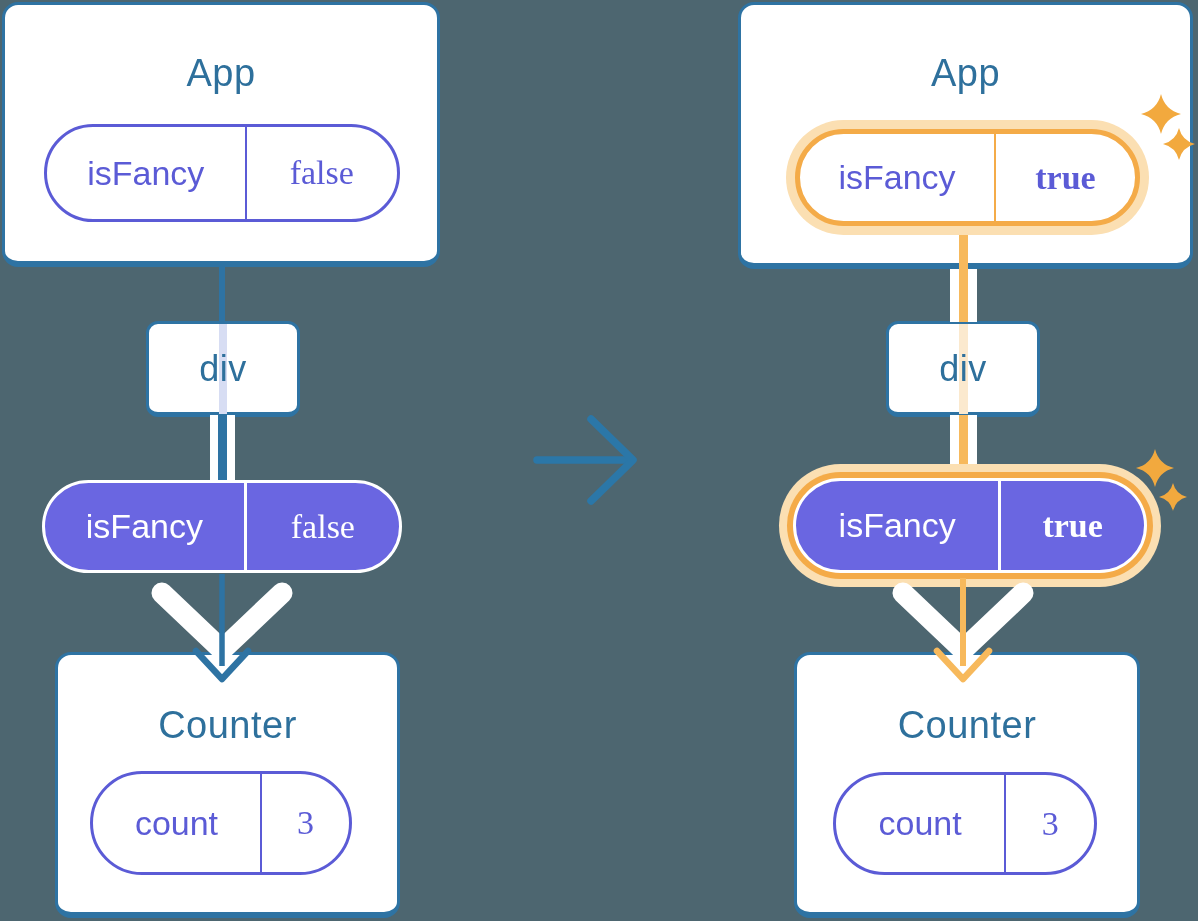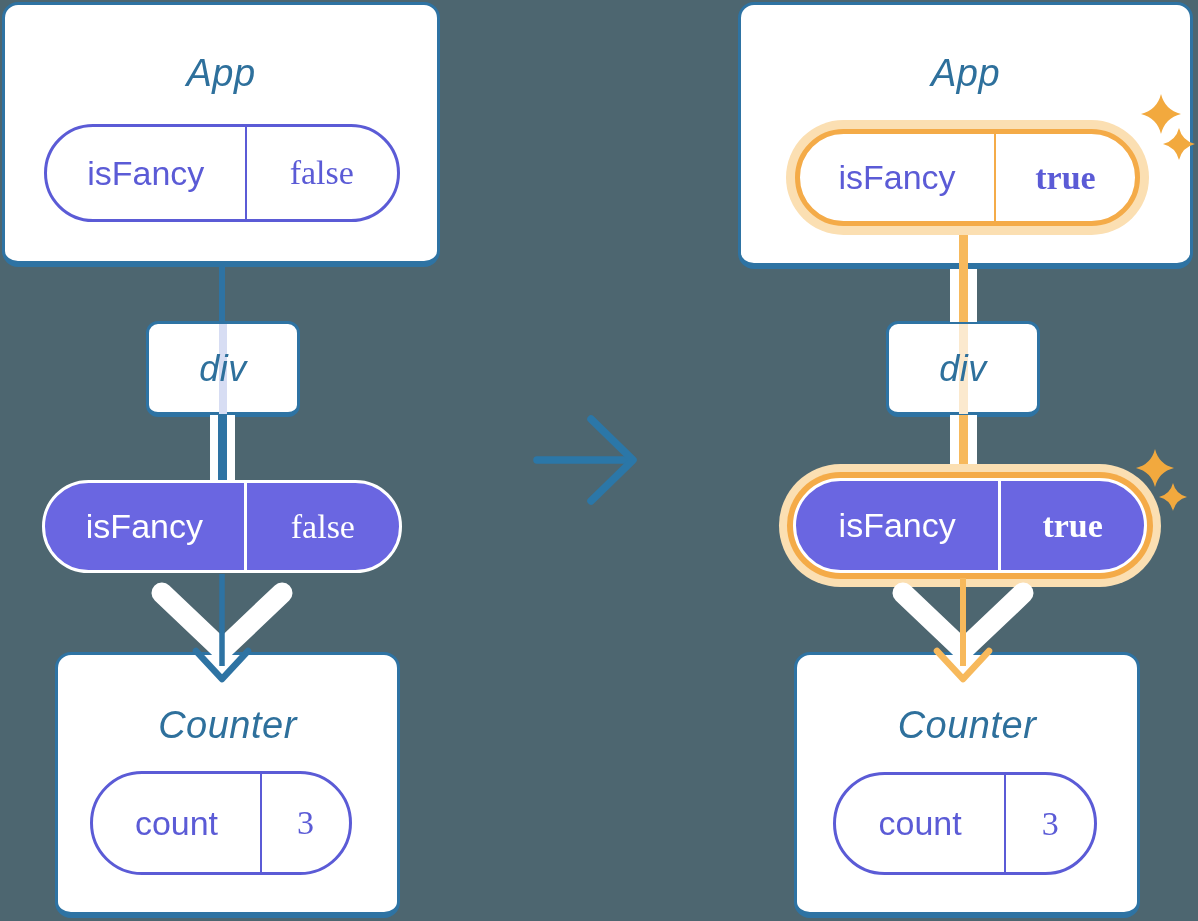--- a/index.html
+++ b/index.html
@@ -25,21 +25,21 @@
     position:absolute; box-sizing:border-box;
     background:#fff;
     border:3px solid #2E73A3;
     border-bottom-width:5px;
     border-radius:12px;
     z-index:1;
   }
   .title {
     position:absolute; text-align:center;
     font-size:38px; font-weight:500; color:#2E709C;
-    z-index:4; letter-spacing:0.5px;font-style:italic;
+    z-index:4; letter-spacing:0.5px;
   }
   .pill {
     position:absolute; box-sizing:border-box;
     display:flex; align-items:stretch;
     border-radius:999px;
     font-size:34px; color:#5B5BD6;
     z-index:4;
   }
   .pill .cell {
     display:flex; align-items:center; justify-content:center;

